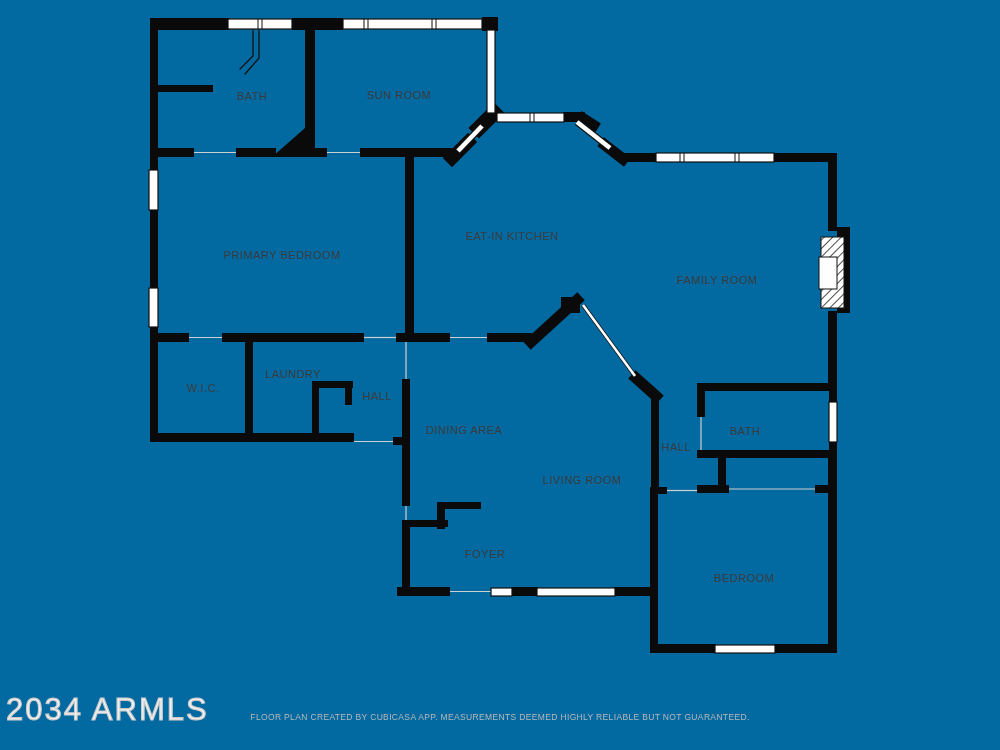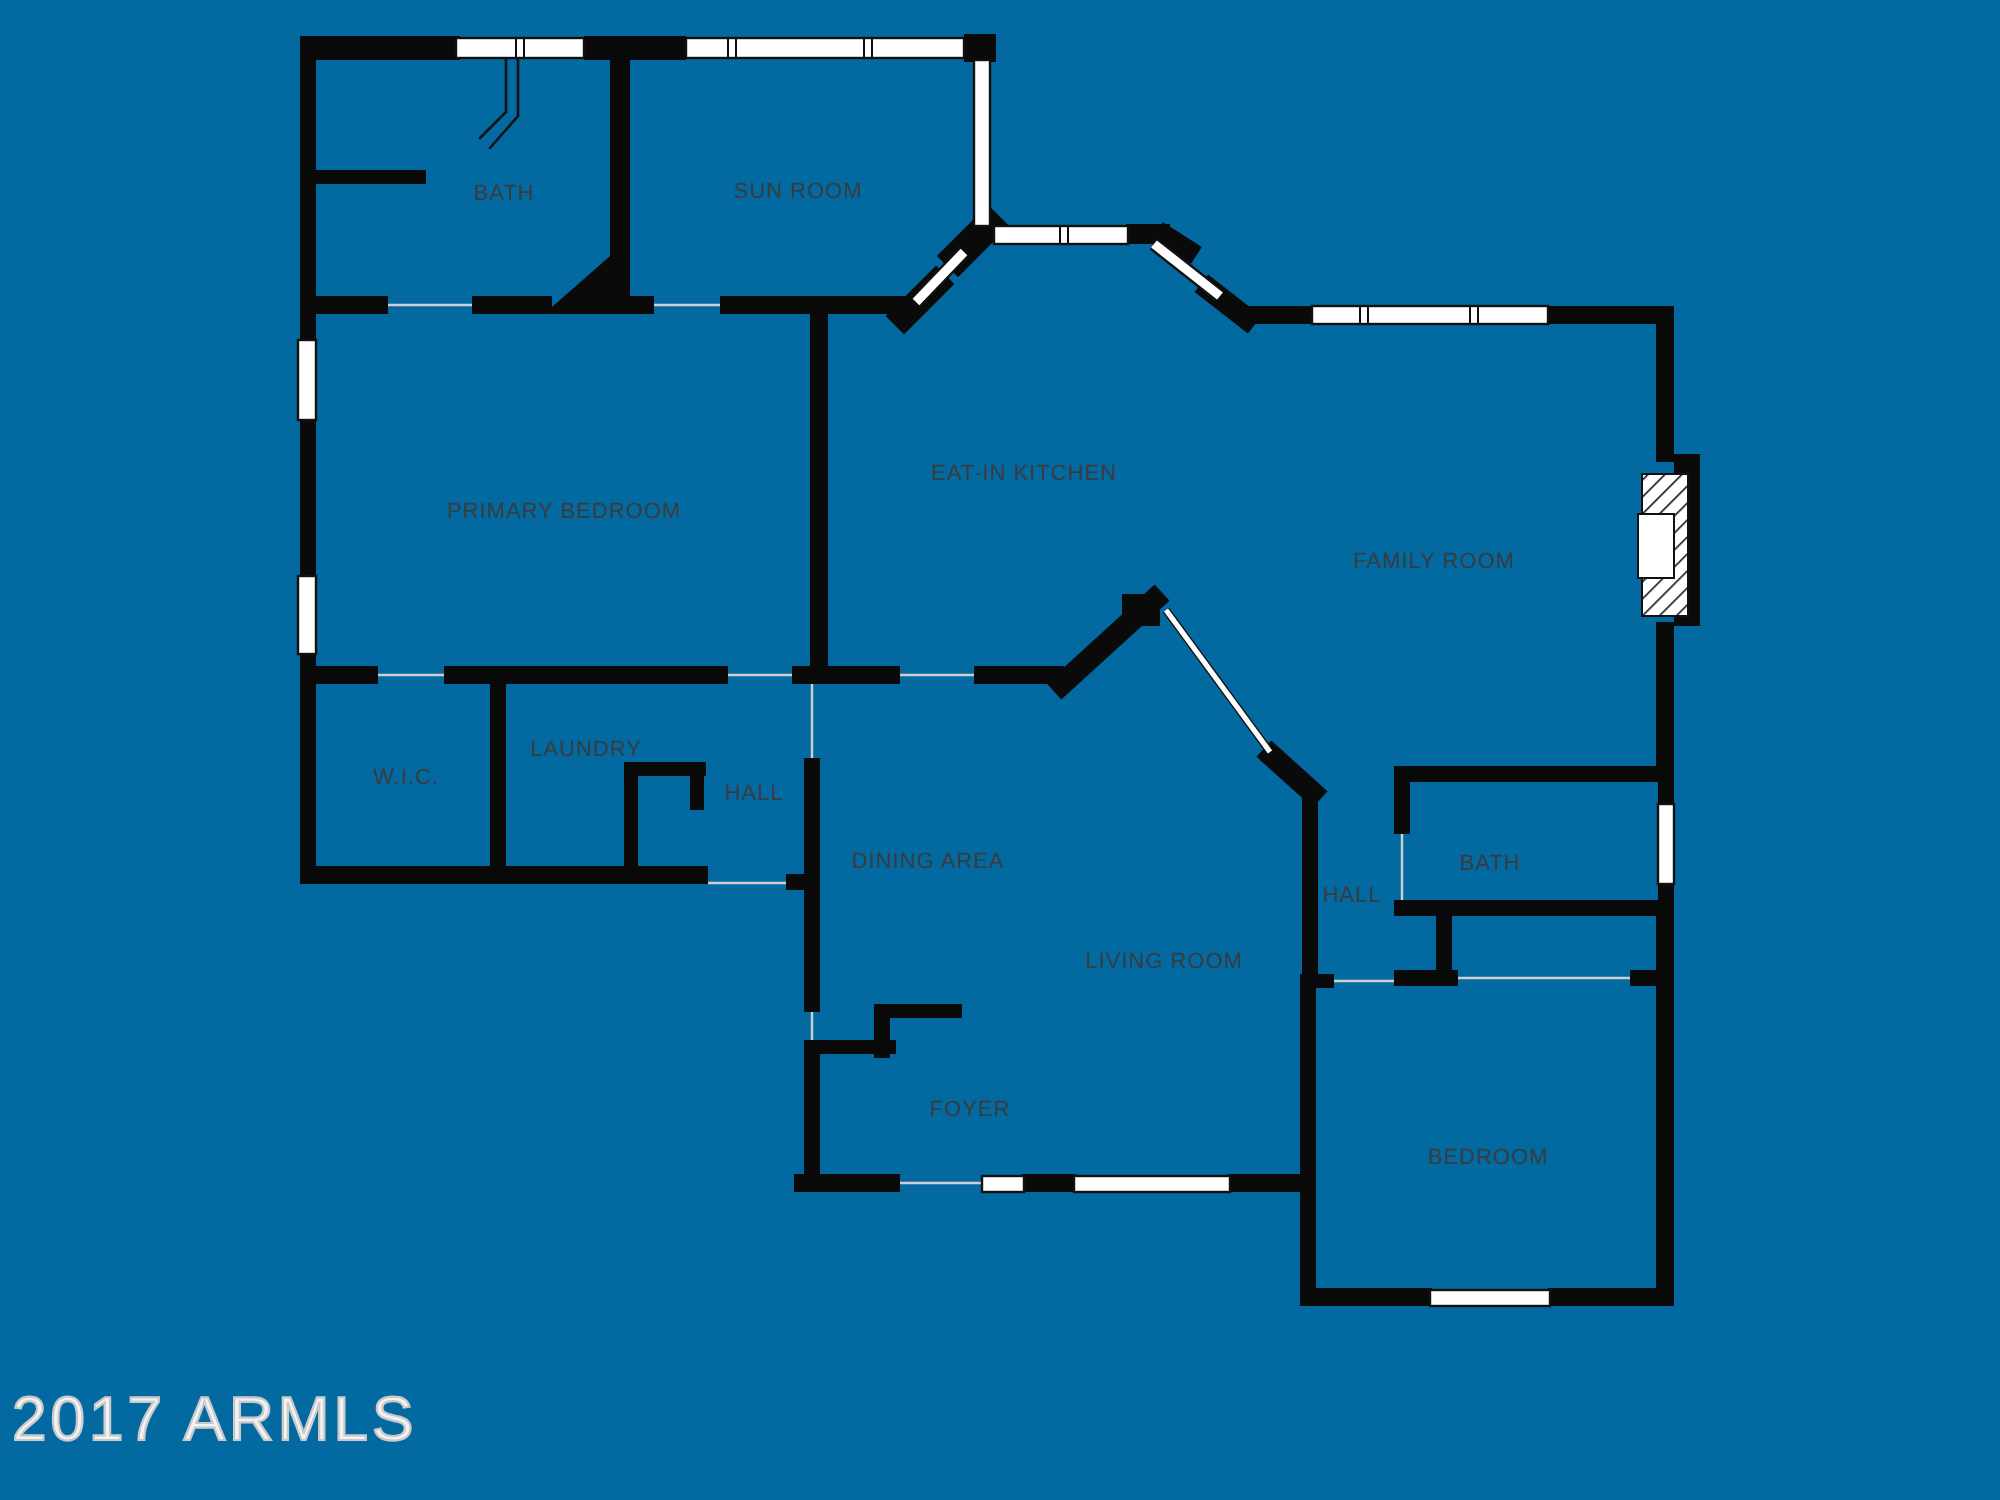--- a/index.html
+++ b/index.html
@@ -139,14 +139,15 @@
         <text x="377" y="397" fill="#3b3b3b" font-size="11" letter-spacing="0.5" text-anchor="middle" dominant-baseline="middle" font-family="&quot;Liberation Sans&quot;, sans-serif">HALL</text>
         <text x="464" y="431" fill="#3b3b3b" font-size="11" letter-spacing="0.5" text-anchor="middle" dominant-baseline="middle" font-family="&quot;Liberation Sans&quot;, sans-serif">DINING AREA</text>
         <text x="582" y="481" fill="#3b3b3b" font-size="11" letter-spacing="0.5" text-anchor="middle" dominant-baseline="middle" font-family="&quot;Liberation Sans&quot;, sans-serif">LIVING ROOM</text>
         <text x="676" y="448" fill="#3b3b3b" font-size="11" letter-spacing="0.5" text-anchor="middle" dominant-baseline="middle" font-family="&quot;Liberation Sans&quot;, sans-serif">HALL</text>
         <text x="745" y="432" fill="#3b3b3b" font-size="11" letter-spacing="0.5" text-anchor="middle" dominant-baseline="middle" font-family="&quot;Liberation Sans&quot;, sans-serif">BATH</text>
         <text x="485" y="555" fill="#3b3b3b" font-size="11" letter-spacing="0.5" text-anchor="middle" dominant-baseline="middle" font-family="&quot;Liberation Sans&quot;, sans-serif">FOYER</text>
         <text x="744" y="579" fill="#3b3b3b" font-size="11" letter-spacing="0.5" text-anchor="middle" dominant-baseline="middle" font-family="&quot;Liberation Sans&quot;, sans-serif">BEDROOM</text>
       </g>
   </svg>
 
-  <div id="watermark">2017 ARMLS</div>
+  <div id="watermark">2034 ARMLS</div>
+  <div id="footer">FLOOR PLAN CREATED BY CUBICASA APP. MEASUREMENTS DEEMED HIGHLY RELIABLE BUT NOT GUARANTEED.</div>
 </div>
 
 </body></html>

